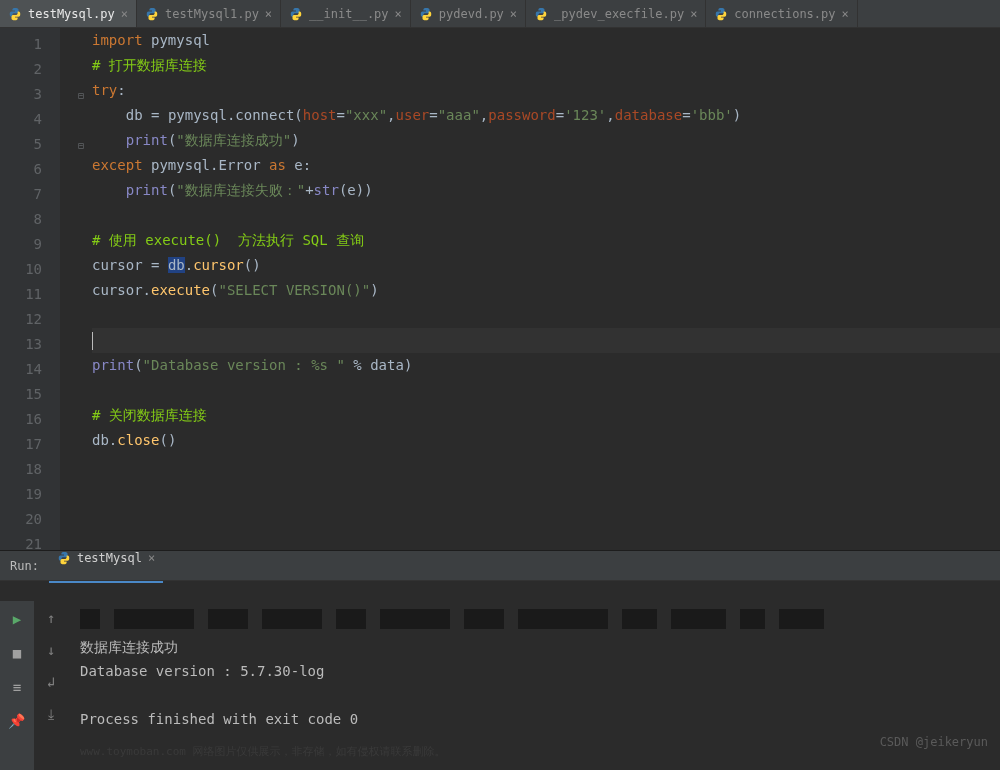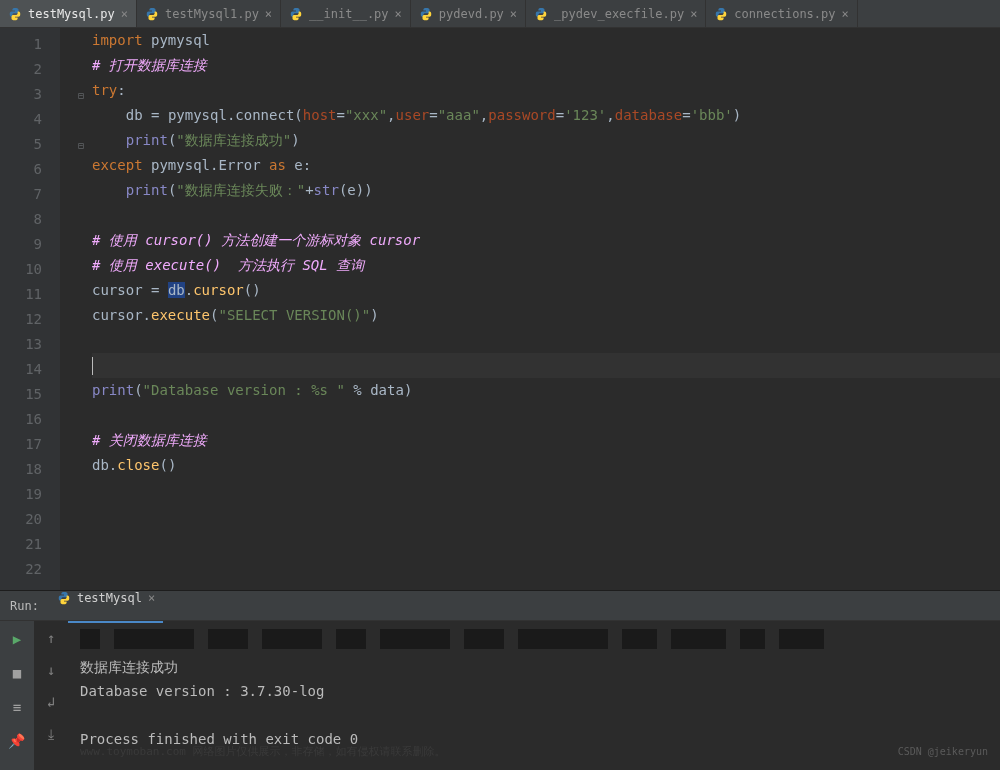--- a/index.html
+++ b/index.html
@@ -75,38 +75,38 @@
 .fold {
   position: absolute;
   left: -14px; top: 5px;
   width: 10px; height: 10px;
   color: #606366;
   font-size: 10px;
 }
 .kw { color: #cc7832; }
 .fn { color: #ffc66d; }
 .str { color: #6a8759; }
-.cm { color: #f0abfc; font-style: italic; }
+.cm { color: #84cc16; }
 .pm { color: #aa4926; }
 .op { color: #a9b7c6; }
 .id { color: #a9b7c6; }
 .pr { color: #8888c6; }
 .hl { background: #214283; }
 .cursor {
   display: inline-block;
   width: 1px; height: 18px;
   background: #bbbbbb;
   vertical-align: middle;
 }
 
 .run-panel {
-  height: 180px;
+  height: 220px;
   background: #2b2b2b;
   border-top: 1px solid #1d1d1d;
-  display: flex; flex-direction: column;
+  display: flex; flex-direction: column; gap: 20px;
 }
 .run-header {
   height: 30px;
   background: #3c3f41;
   display: flex; align-items: center;
   padding: 0 10px;
   gap: 10px;
   border-bottom: 1px solid #323232;
   font-size: 12px;
 }
@@ -165,22 +165,22 @@
   display: flex; gap: 14px;
   height: 20px;
   margin-bottom: 6px;
 }
 .redacted span {
   background: #1a1a1a;
   display: inline-block;
 }
 .watermark {
   position: absolute;
-  right: 12px; bottom: 6px;
-  font-size: 10px;
+  right: 12px; bottom: 16px;
+  font-size: 12px;
   color: #5a5a5a;
 }
 .faint {
   position: absolute;
   left: 12px; bottom: 6px;
   font-size: 11px;
   color: #3a3a3a;
 }
 </style>
 </head>
@@ -276,21 +276,20 @@
   </div>
   <div class="code">
     <div class="line"><span class="kw">import</span><span class="id"> pymysql</span></div>
     <div class="line"><span class="cm"># 打开数据库连接</span></div>
     <div class="line"><span class="fold">⊟</span><span class="kw">try</span><span class="op">:</span></div>
     <div class="line">    <span class="id">db </span><span class="op">= </span><span class="id">pymysql</span><span class="op">.</span><span class="id">connect</span><span class="op">(</span><span class="pm">host</span><span class="op">=</span><span class="str">"xxx"</span><span class="op">,</span><span class="pm">user</span><span class="op">=</span><span class="str">"aaa"</span><span class="op">,</span><span class="pm">password</span><span class="op">=</span><span class="str">'123'</span><span class="op">,</span><span class="pm">database</span><span class="op">=</span><span class="str">'bbb'</span><span class="op">)</span></div>
     <div class="line"><span class="fold">⊟</span>    <span class="pr">print</span><span class="op">(</span><span class="str">"数据库连接成功"</span><span class="op">)</span></div>
     <div class="line"><span class="kw">except</span><span class="id"> pymysql</span><span class="op">.</span><span class="id">Error </span><span class="kw">as</span><span class="id"> e</span><span class="op">:</span></div>
     <div class="line">    <span class="pr">print</span><span class="op">(</span><span class="str">"数据库连接失败："</span><span class="op">+</span><span class="pr">str</span><span class="op">(</span><span class="id">e</span><span class="op">))</span></div>
     <div class="line"></div>
-    <div class="line"><span class="cm"># 使用 cursor() 方法创建一个游标对象 cursor</span></div>
     <div class="line"><span class="cm"># 使用 execute()  方法执行 SQL 查询</span></div>
     <div class="line"><span class="id">cursor </span><span class="op">= </span><span class="hl">db</span><span class="op">.</span><span class="fn">cursor</span><span class="op">()</span></div>
     <div class="line"><span class="id">cursor</span><span class="op">.</span><span class="fn">execute</span><span class="op">(</span><span class="str">"SELECT VERSION()"</span><span class="op">)</span></div>
     <div class="line"></div>
     <div class="line current"><span class="cursor"></span></div>
     <div class="line"><span class="pr">print</span><span class="op">(</span><span class="str">"Database version : %s "</span><span class="op"> % </span><span class="id">data</span><span class="op">)</span></div>
     <div class="line"></div>
     <div class="line"><span class="cm"># 关闭数据库连接</span></div>
     <div class="line"><span class="id">db</span><span class="op">.</span><span class="fn">close</span><span class="op">()</span></div>
     <div class="line"></div>
@@ -334,20 +333,20 @@
           <span style="width:30px"></span>
           <span style="width:70px"></span>
           <span style="width:40px"></span>
           <span style="width:90px"></span>
           <span style="width:35px"></span>
           <span style="width:55px"></span>
           <span style="width:25px"></span>
           <span style="width:45px"></span>
       </div>
       <div>数据库连接成功</div>
-      <div>Database version : 3.7.30-log</div>
+      <div>Database version : 5.7.30-log</div>
       <div>&nbsp;</div>
       <div>Process finished with exit code 0</div>
       <div class="watermark">CSDN @jeikeryun</div>
       <div class="faint">www.toymoban.com 网络图片仅供展示，非存储，如有侵权请联系删除。</div>
     </div>
   </div>
 </div>
 
 </body></html>

